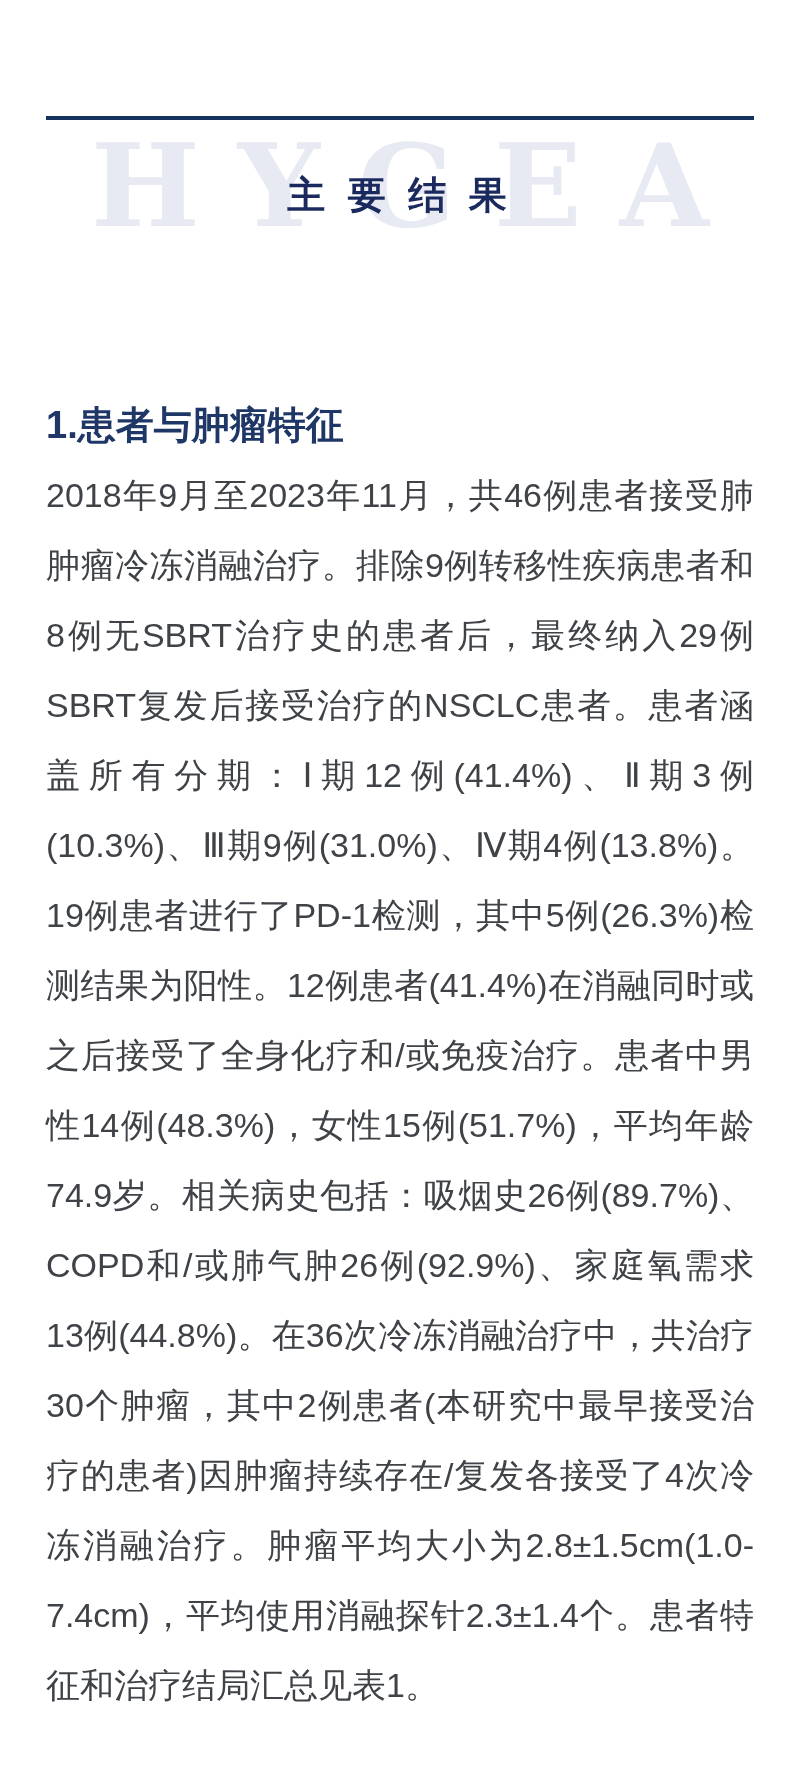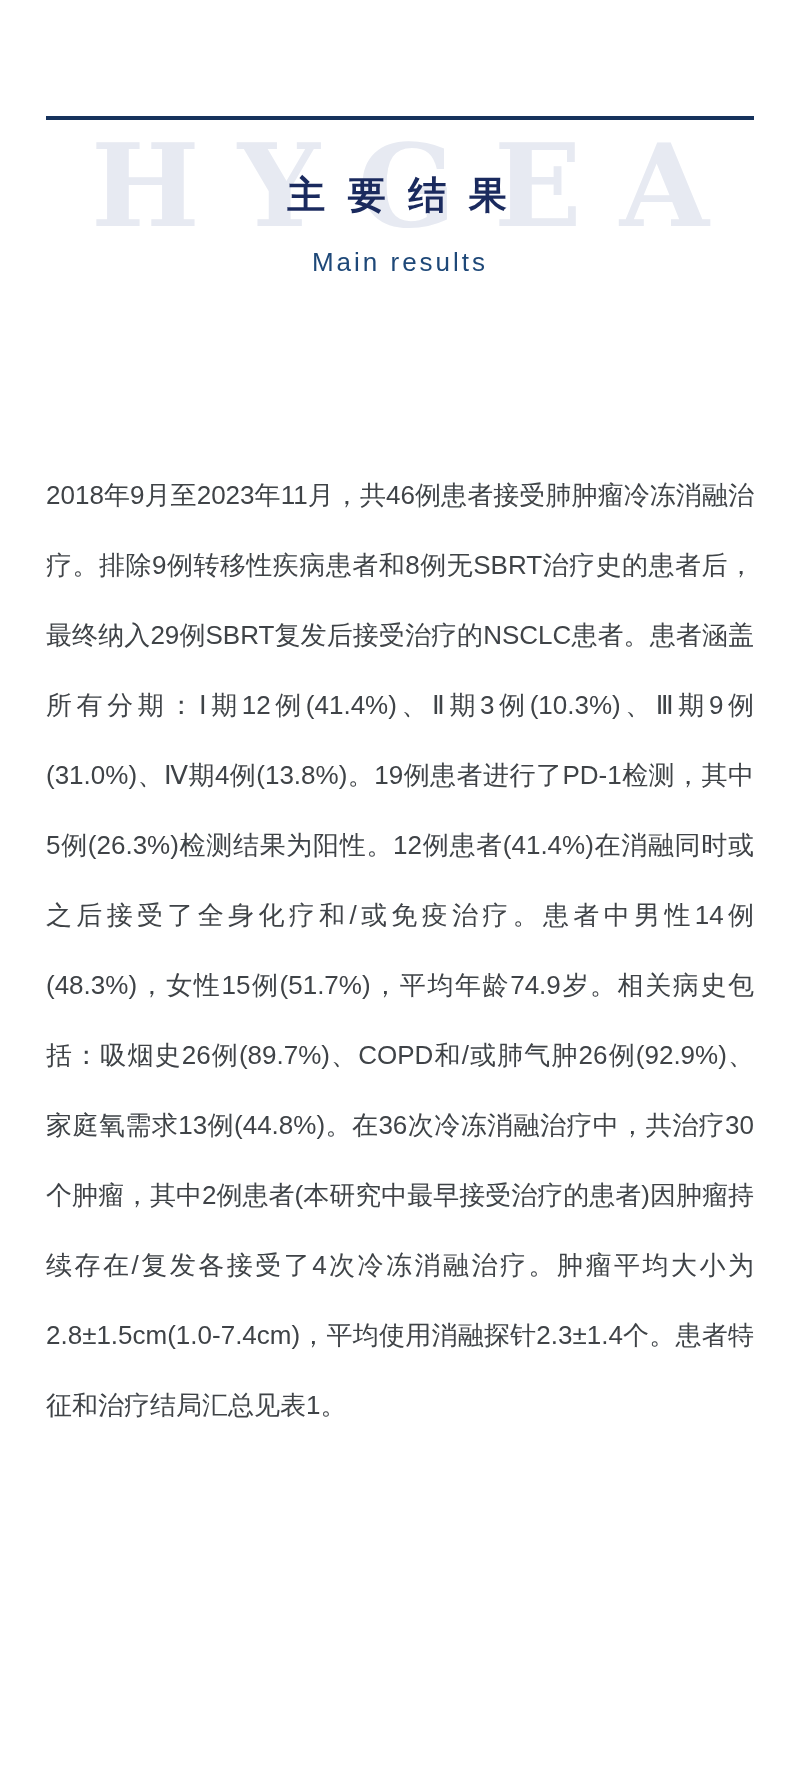--- a/index.html
+++ b/index.html
@@ -84,36 +84,36 @@
     font-size: 38px;
     line-height: 46px;
     font-weight: bold;
     color: var(--heading, #1f3766);
   }
   .body-paragraph {
     position: absolute;
     top: 452px;
     left: 46px;
     width: 708px;
-    font-size: 26px;
+    font-size: 34px;
     line-height: 70px;
     color: var(--body-text, #3f4347);
     text-align: justify;
     text-justify: inter-character;
   }
 </style>
 </head>
 <body>
 
 <div class="page">
 
   <div class="header-rule"></div>
 
   <div class="hero">
     <div class="watermark">HYGEA</div>
     <div class="page-title">主 要 结 果</div>
-    <div class="page-subtitle">Main results</div>
   </div>
 
+  <h2 class="section-heading">1.患者与肿瘤特征</h2>
 
   <p class="body-paragraph">2018年9月至2023年11月，共46例患者接受肺肿瘤冷冻消融治疗。排除9例转移性疾病患者和8例无SBRT治疗史的患者后，最终纳入29例SBRT复发后接受治疗的NSCLC患者。患者涵盖所有分期：Ⅰ期12例(41.4%)、Ⅱ期3例(10.3%)、Ⅲ期9例(31.0%)、Ⅳ期4例(13.8%)。19例患者进行了PD-1检测，其中5例(26.3%)检测结果为阳性。12例患者(41.4%)在消融同时或之后接受了全身化疗和/或免疫治疗。患者中男性14例(48.3%)，女性15例(51.7%)，平均年龄74.9岁。相关病史包括：吸烟史26例(89.7%)、COPD和/或肺气肿26例(92.9%)、家庭氧需求13例(44.8%)。在36次冷冻消融治疗中，共治疗30个肿瘤，其中2例患者(本研究中最早接受治疗的患者)因肿瘤持续存在/复发各接受了4次冷冻消融治疗。肿瘤平均大小为2.8±1.5cm(1.0-7.4cm)，平均使用消融探针2.3±1.4个。患者特征和治疗结局汇总见表1。</p>
 
 </div>
 
 </body></html>

